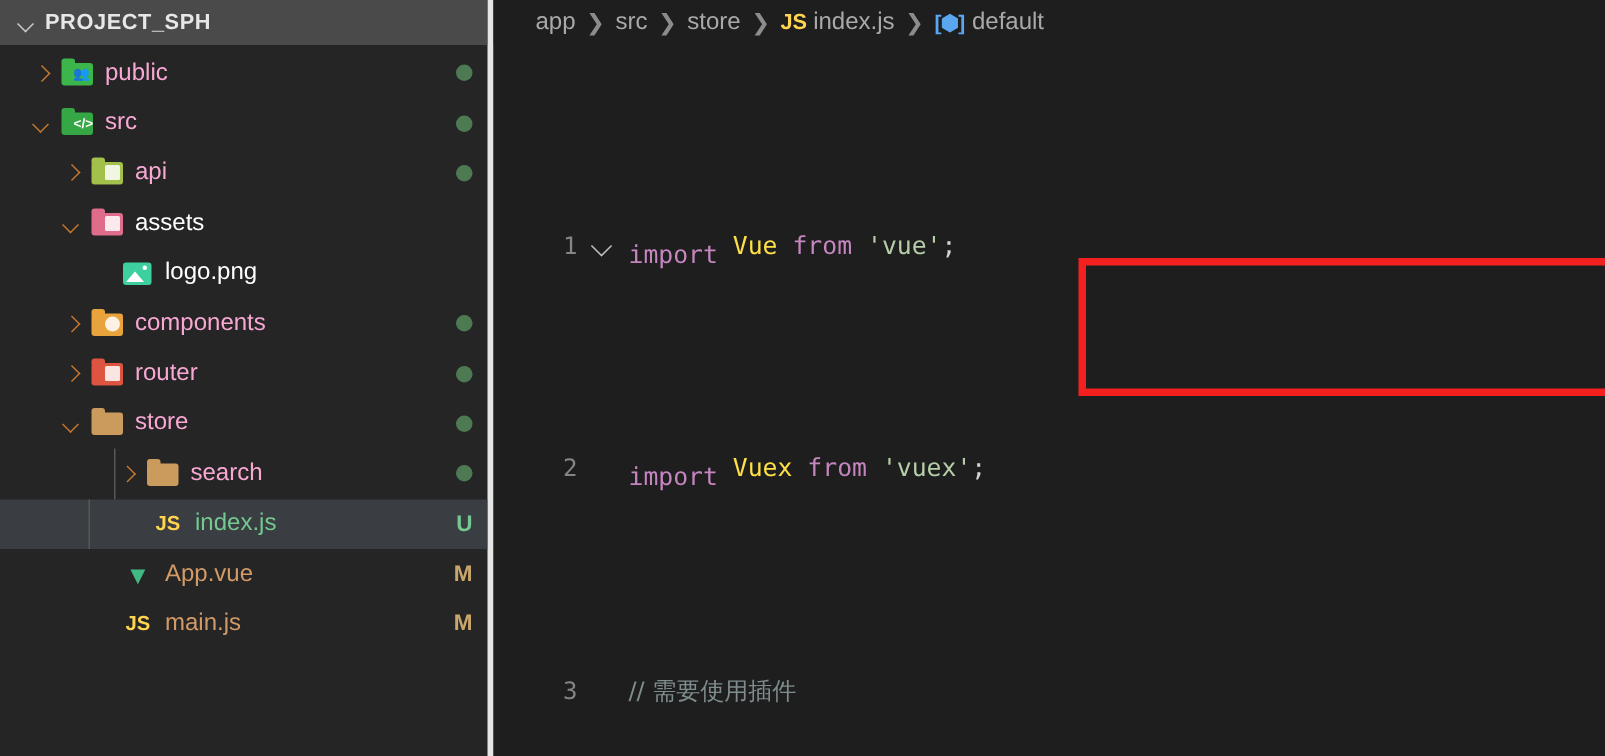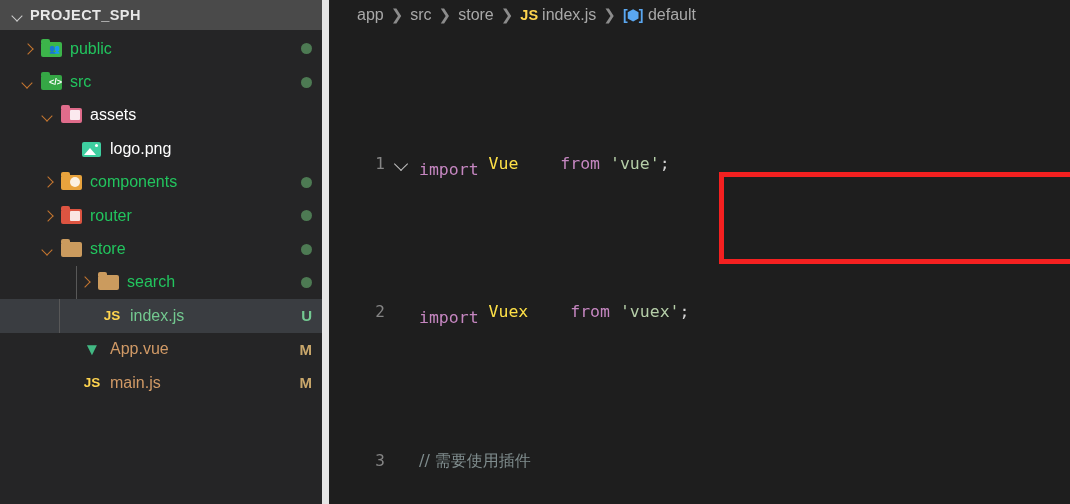--- a/index.html
+++ b/index.html
@@ -20,21 +20,21 @@
     height: 504px;
     display: flex;
     background: #1e1e1e;
   }
 
   
   .sidebar {
     width: 329px;
     height: 504px;
     background: #252526;
-    border-right: 7px solid #e5e5e5;
+    border-right: 4px solid #e5e5e5;
     box-sizing: border-box;
     position: relative;
     overflow: hidden;
     flex: 0 0 329px;
   }
   .sidebar-header {
     height: 30px;
     background: #4a4a4a;
     display: flex;
     align-items: center;
@@ -116,21 +116,21 @@
   }
   .ficon {
     width: 24px;
     height: 22px;
     flex: 0 0 24px;
     margin-right: 6px;
     position: relative;
   }
   .label {
     font-size: 16px;
-    color: #22c55e;
+    color: #f9a8d4;
     font-family: "Liberation Sans", sans-serif;
     white-space: nowrap;
   }
   .label.plain { color: #ffffff; }
   .label.orange { color: #d19a66; }
   .label.greenlt { color: #73c990; }
   .badge {
     margin-left: auto;
     font-size: 15px;
     font-weight: bold;
@@ -339,21 +339,21 @@
     flex: 1;
     position: relative;
     height: 100%;
     display: flex;
     align-items: center;
   }
 
   
   .k-import  { color: #c586c0; margin-top: 12px; }
   .k-ident   { color: #fde047; }
-  .k-from    { color: #c586c0; margin-left: 32px; }
+  .k-from    { color: #c586c0; }
   .k-str2    { color: #b5cea8; }
   .k-comment { color: #7f8c8d; }
   .k-plain   { color: #d4d4d4; }
   .zh { font-family: "DejaVu Sans", sans-serif; font-size: 16px; }
 
   .redbox {
     position: absolute;
     left: 390px;
     top: 172px;
     width: 442px;
@@ -399,20 +399,34 @@
           </span>
         <span class="ficon">
             <span class="folder green2">
               <span class="inner">&lt;/&gt;</span>
             </span>
           </span>
         <span class="label">src</span>
         <span class="badge dot"></span>
       </div>
 
+      <div class="row">
+        <span class="spacer"></span>
+          <span class="spacer"></span>
+        <span class="twisty">
+            <span class="chev chev-right" style="position:absolute;left:0;top:2px;"></span>
+          </span>
+        <span class="ficon">
+            <span class="folder olive">
+              <span class="sq"></span>
+            </span>
+          </span>
+        <span class="label">api</span>
+        <span class="badge dot"></span>
+      </div>
 
       <div class="row">
         <span class="spacer"></span>
           <span class="spacer"></span>
         <span class="twisty">
             <span class="chev chev-down-tree" style="position:absolute;left:0;top:2px;"></span>
           </span>
         <span class="ficon">
             <span class="folder pink">
               <span class="sq"></span>

